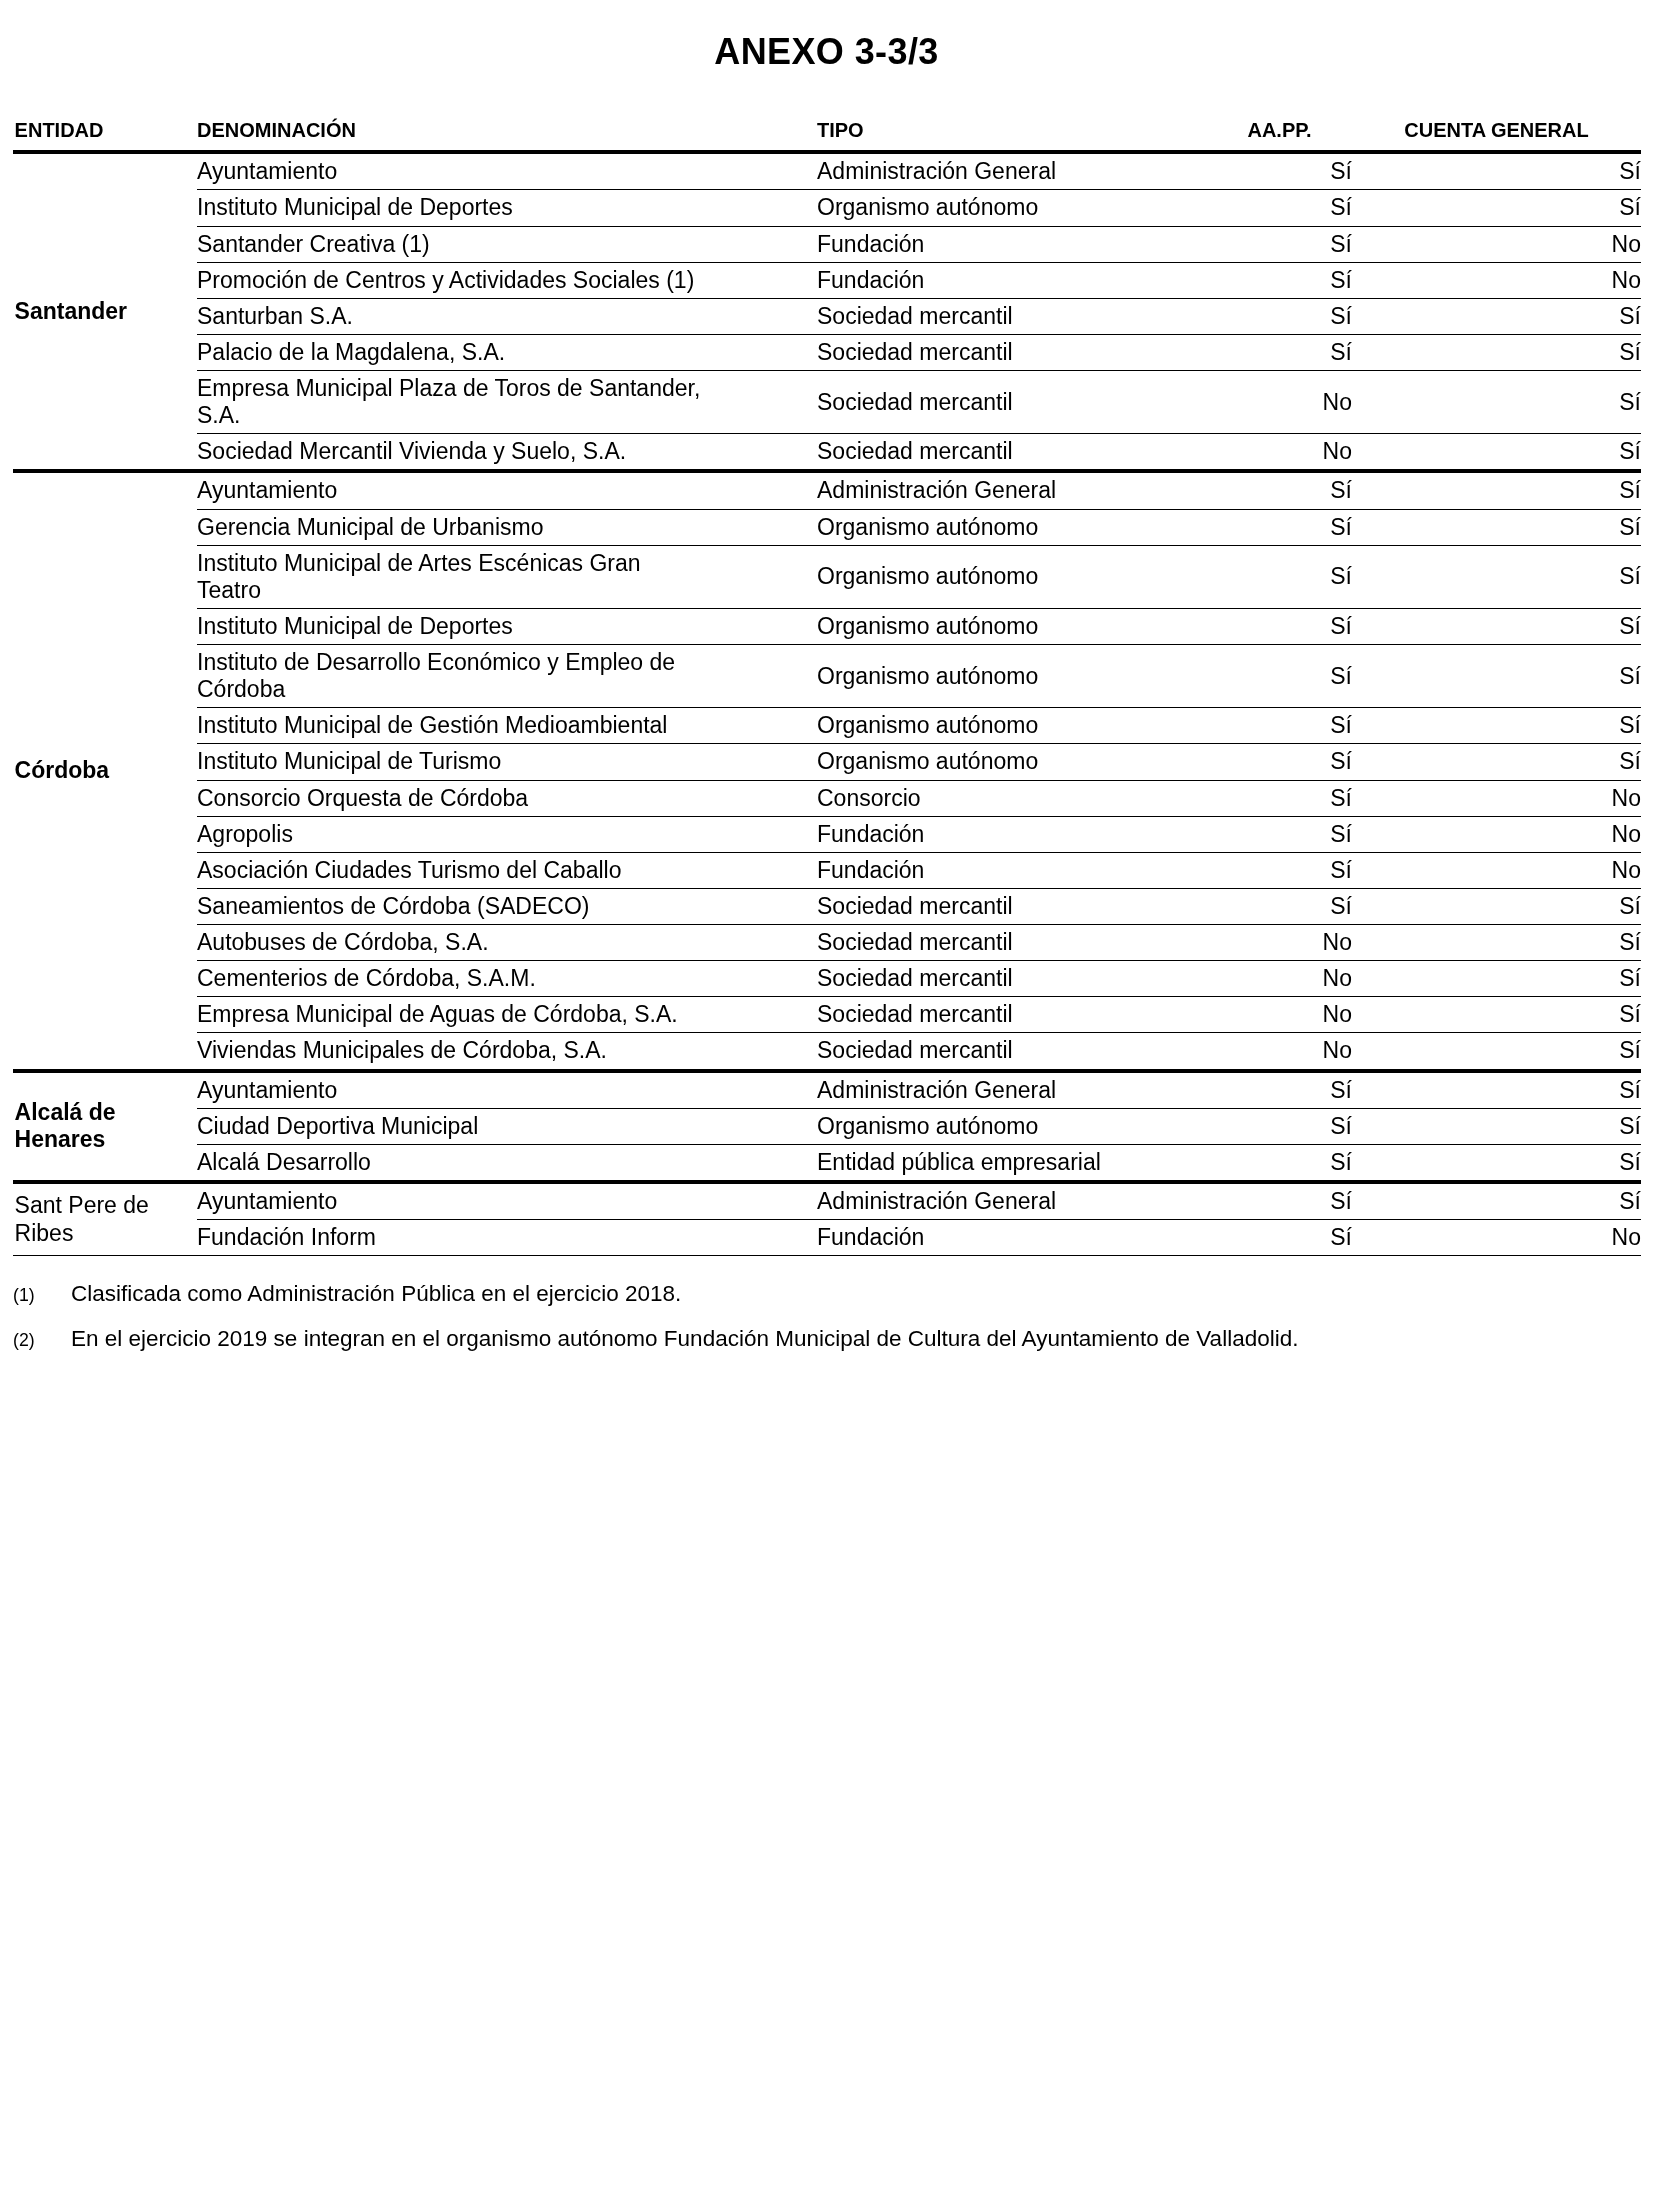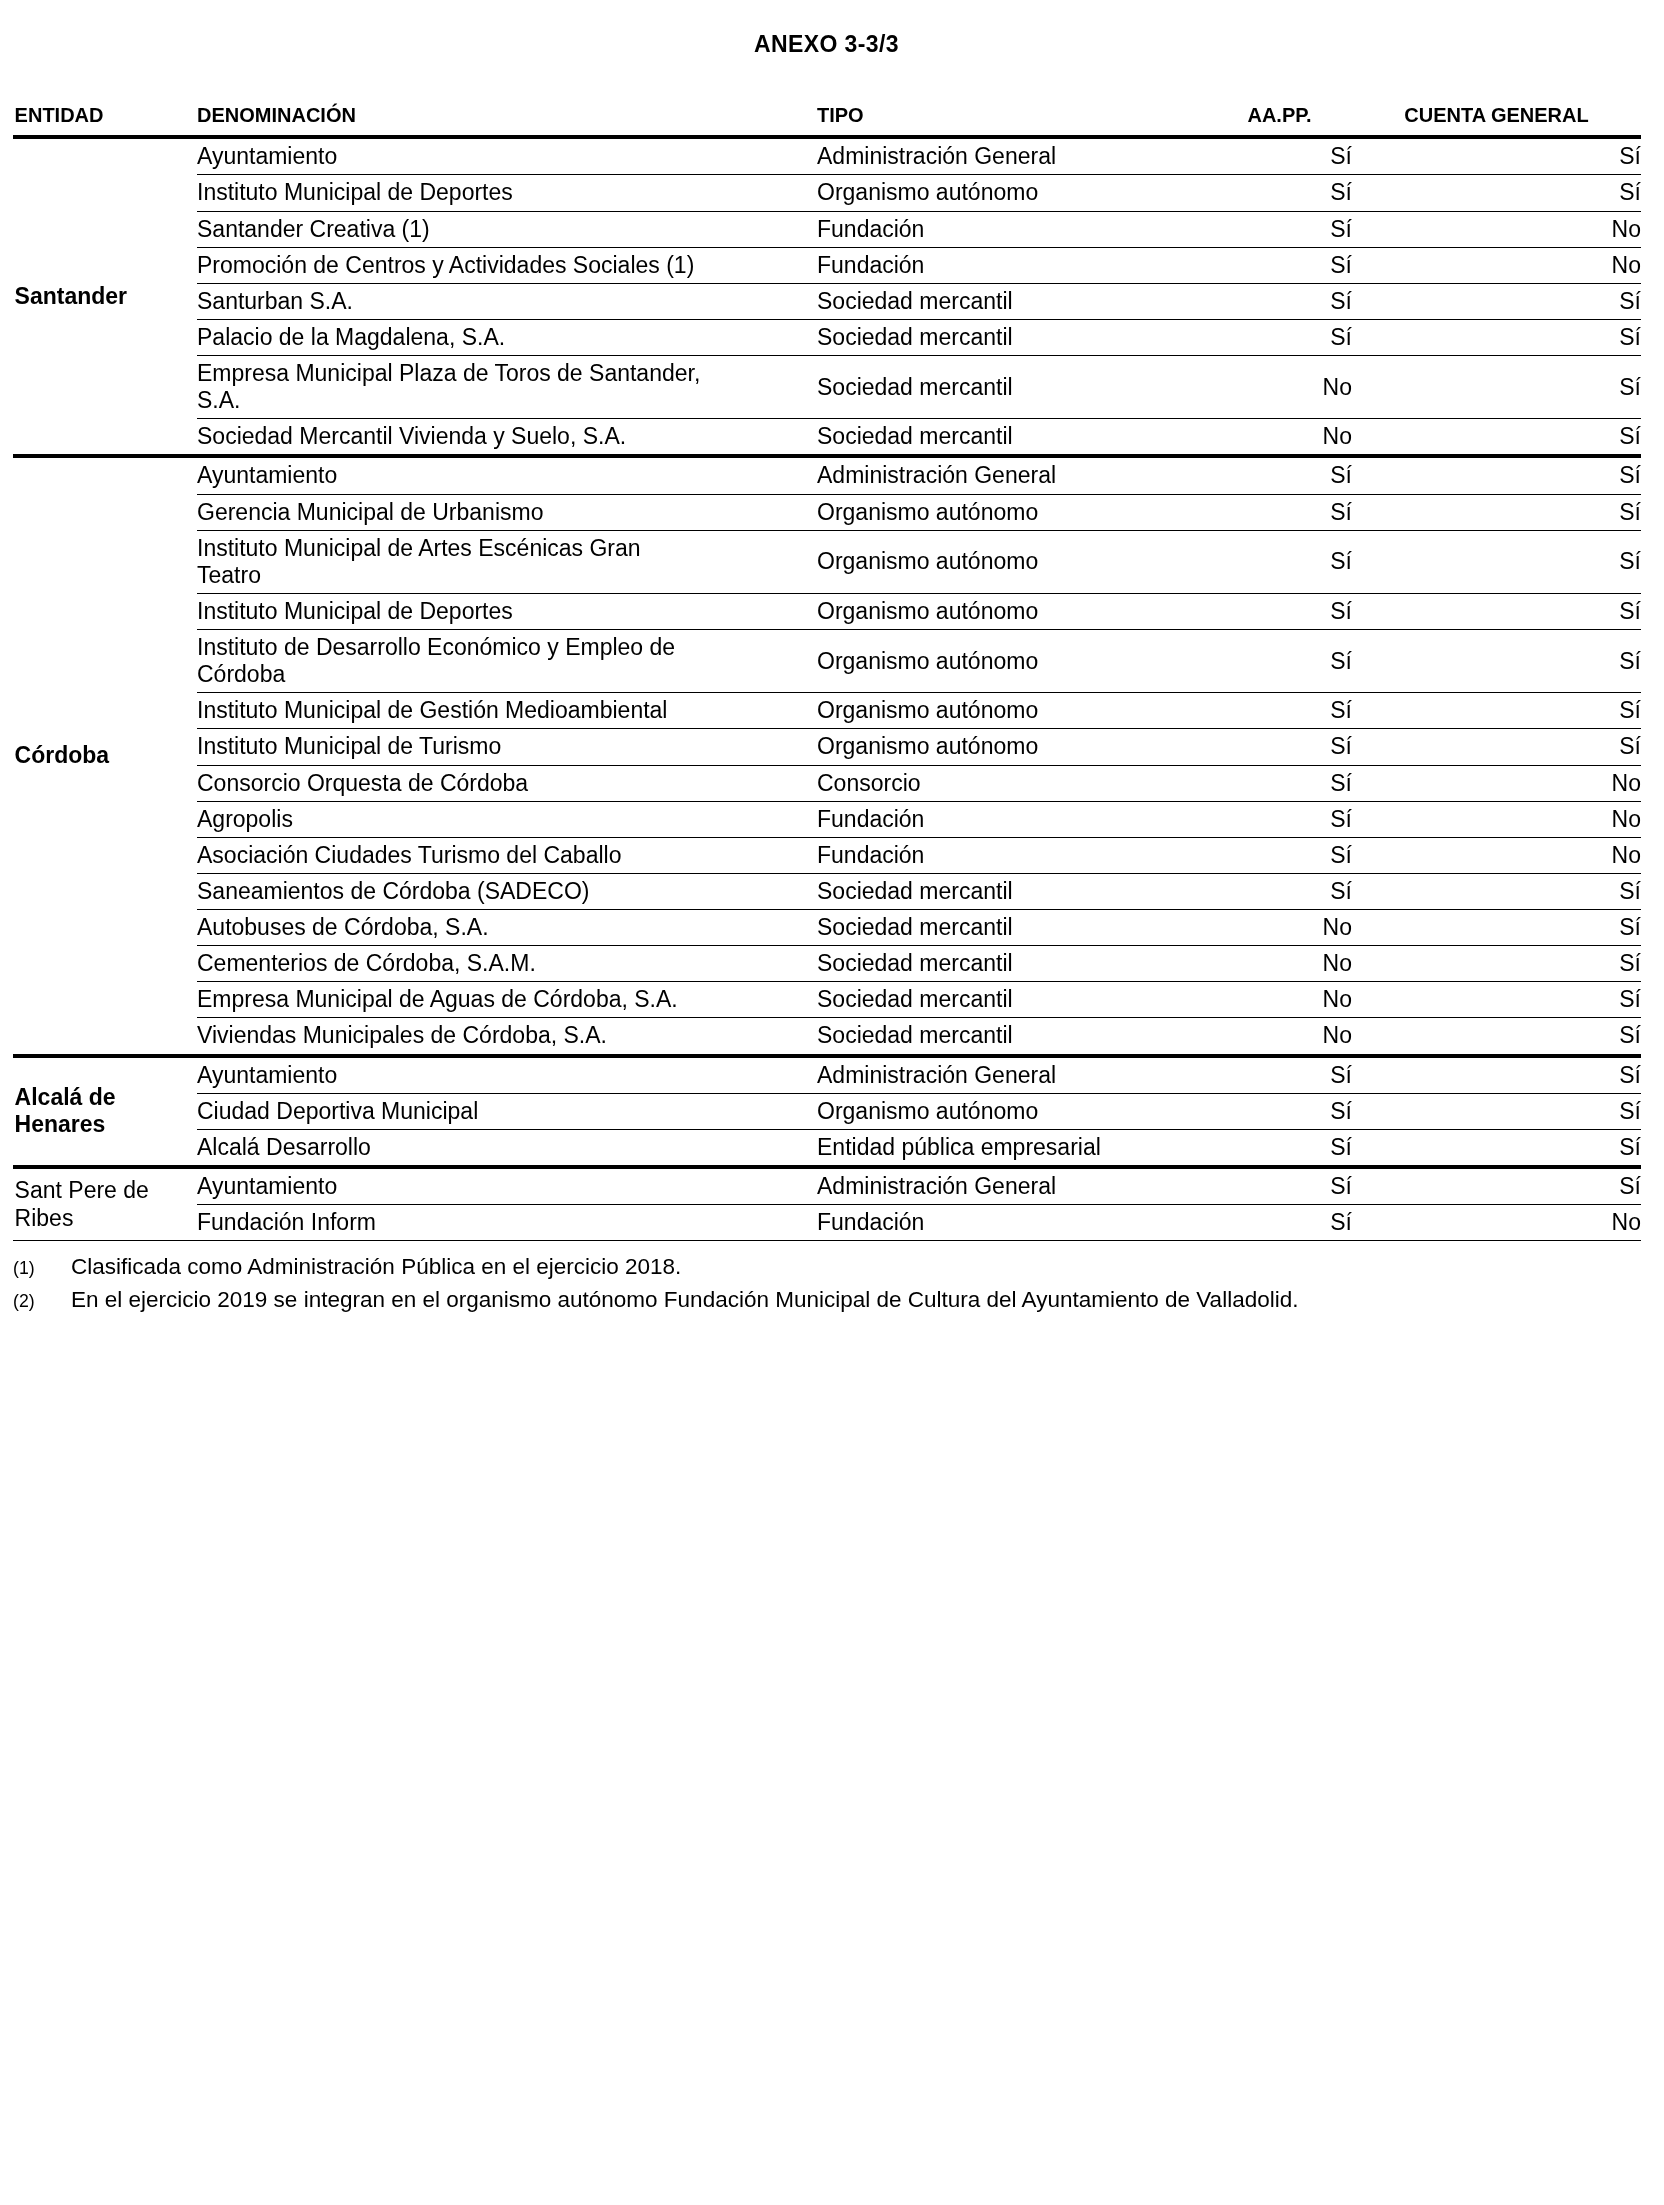--- a/index.html
+++ b/index.html
@@ -8,21 +8,21 @@
     width: 1664px;
     min-height: 2205px;
     color: #000;
     font-family: "Liberation Sans", "DejaVu Sans", sans-serif;
   }
   .page { padding: 21px 24px 0 13px; }
 
   .title, .subtitle {
     text-align: center;
     font-weight: bold;
-    font-size: 23px;
+    font-size: 36px;
     letter-spacing: 0.4px;
   }
   .title { margin-top: 9.7px; }
   .subtitle { margin-top: 37px; }
 
   table.entities {
     border-collapse: collapse;
     table-layout: fixed;
     width: 1627px;
     margin-top: 45px;
@@ -53,21 +53,21 @@
   td.entidad-thick { border-bottom: 4px solid #000; font-weight: bold; }
 
   .footnotes { margin-top: 13px; }
   .footnote {
     display: flex;
     align-items: baseline;
     margin-top: 6.4px;
     font-size: 22.5px;
   }
   .footnote .marker { flex: 0 0 58px; font-size: 17.7px; }
-  .footnote .ftext { flex: 1 1 auto; }
+  .footnote .ftext { flex: 1 1 auto; margin-top: 12px; }
 </style>
 </head>
 <body>
 
 <div class="page">
 
   <div class="title">ANEXO 3-3/3</div>
 
   <table class="entities">
     <colgroup>

